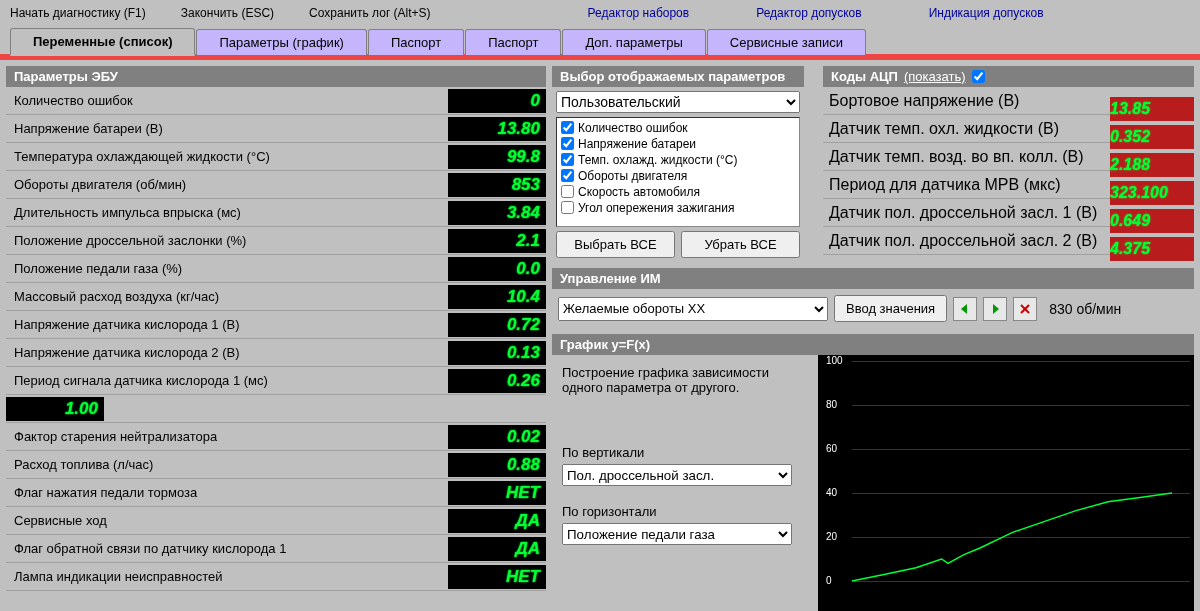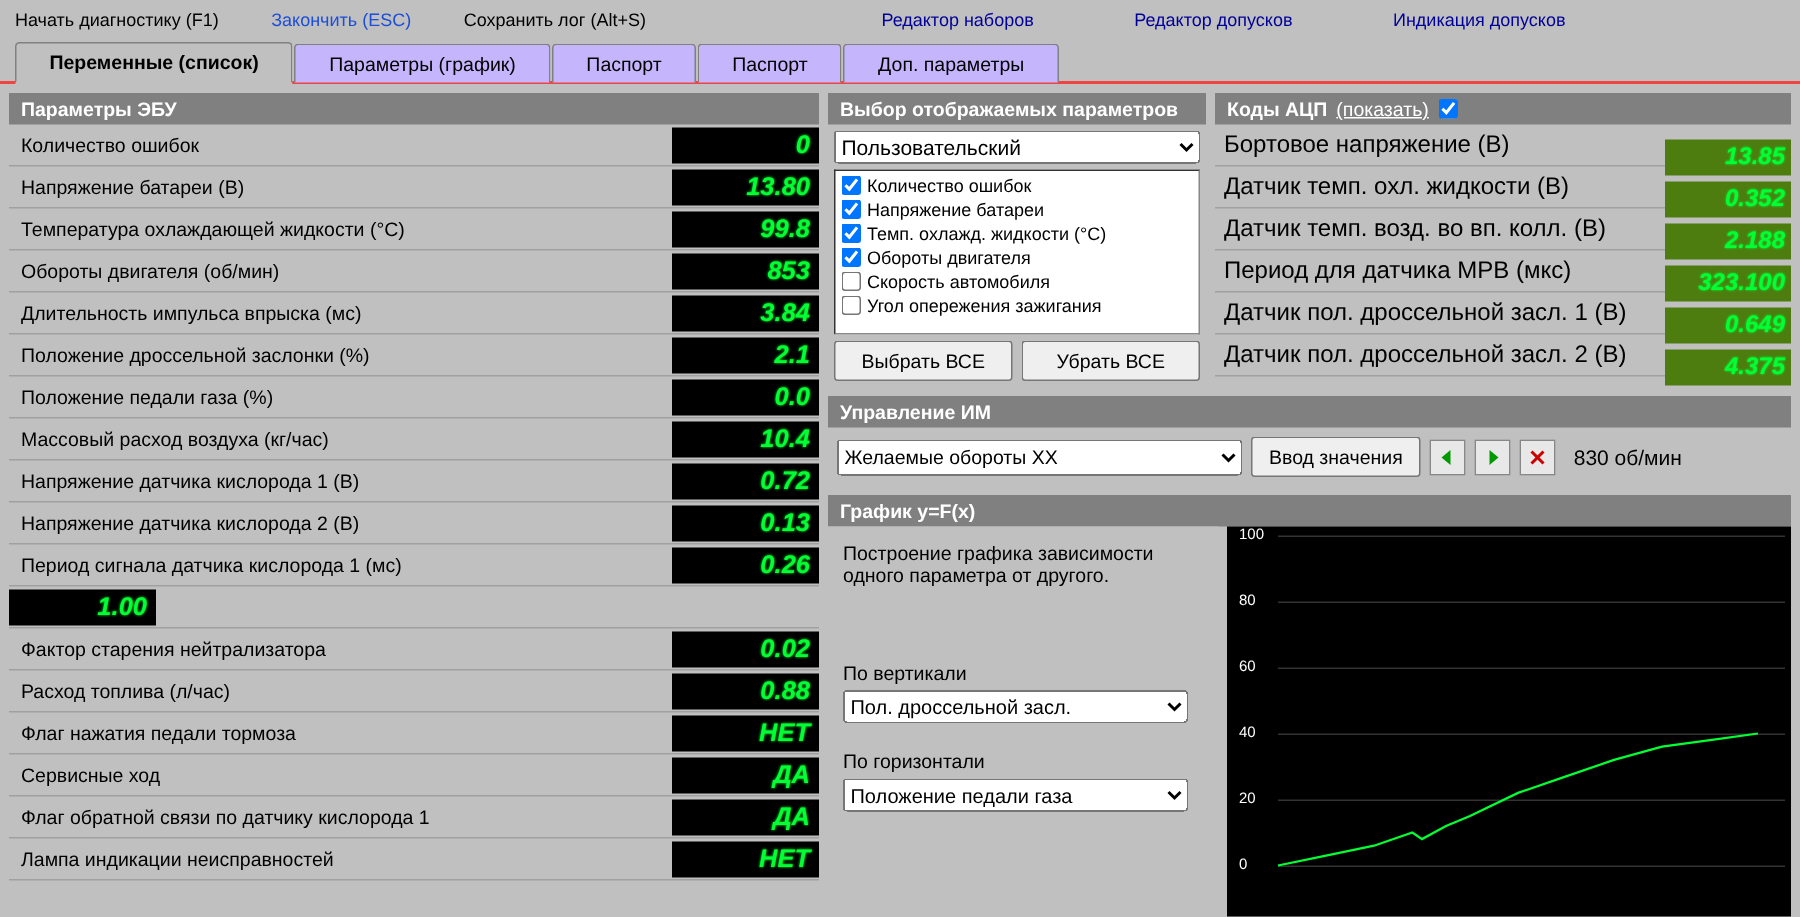--- a/index.html
+++ b/index.html
@@ -13,28 +13,28 @@
   }
   .menubar {
     height: 22px;
     display: flex;
     align-items: center;
     padding: 2px 10px;
     font-size: 12px;
     background: #c0c0c0;
   }
   .menubar .mitem { margin-right: 35px; cursor: default; }
-  .menubar .mitem.disabled { color: #1d4ed8; }
+  .menubar .mitem.disabled { color: #000000; }
   .menubar .mitem.link { color: #000099; padding-left: 32px; }
 
   .tabstrip {
     height: 28px;
     display: flex;
     align-items: flex-end;
-    border-bottom: 2px solid #ef4444;
+    border-bottom: 6px solid #ef4444;
     padding-left: 10px;
   }
   .tab {
     padding: 5px 22px;
     font-size: 13px;
     background: #c4b5fd;
     border: 1px solid #808080;
     border-bottom: none;
     margin-right: 1px;
     position: relative;
@@ -96,45 +96,45 @@
     font-weight: bold;
     font-style: italic;
     font-size: 17px;
     text-align: right;
     padding-right: 6px;
     line-height: 24px;
     letter-spacing: 0px;
     text-shadow: 0 0 2px #00ff33;
   }
 
-  .row-top { display:flex; gap:6px; }
+  .row-top { display:flex; gap:19px; }
   .sel-panel { width: 252px; }
   .sel-panel select { width: 100%; font-size: 14px; height:22px;}
   .chk-list {
     background:#fff;
     border:1px inset #888;
     height:104px;
     overflow-y:scroll;
     font-size:12px;
     padding:2px 4px;
     margin:4px 0;
   }
   .chk-list label { display:block; line-height:16px; white-space:nowrap;}
   .btnrow { display:flex; gap:6px;border-radius:13px; }
   .btnrow button { flex:1; padding:4px 0; font-size:13px;}
 
   .adc-panel { flex:1; }
   .adc-row { display:flex; align-items:center; height:27px; border-bottom:1px solid #a0a0a0;}
   .adc-label { flex:1; padding-left:6px; font-size:16px;}
   .adc-val {
     width:80px; height:24px;
-    background:#4d7c0f; color:#00ff33;
+    background:#b91c1c; color:#00ff33;
     font-family: "Arial Black", Impact, sans-serif;
     font-weight:bold; font-style:italic;
-    text-align:right; padding-right:4px;
+    padding-right:4px;
     line-height:24px; font-size:16px;
     text-shadow:0 0 2px #00ff33;
     margin-top:16px;
   }
 
   .im-panel { }
   .im-body { display:flex; align-items:center; gap:6px; padding:6px;}
   .im-body select { width:270px; height:24px; font-size:13px;}
   .im-body button.vbtn { padding:4px 10px; font-size:13px;}
   .navbtn {
@@ -172,20 +172,21 @@
   <span class="mitem link">Редактор допусков</span>
   <span class="mitem link">Индикация допусков</span>
 </div>
 
 <div class="tabstrip">
   <div class="tab active">Переменные (список)</div>
   <div class="tab">Параметры (график)</div>
   <div class="tab">Паспорт</div>
   <div class="tab">Паспорт</div>
   <div class="tab">Доп. параметры</div>
+  <div class="tab">Сервисные записи</div>
 </div>
 
 <div class="content">
 
   <div class="col-left panel">
     <div class="panel-title">Параметры ЭБУ</div>
     <div class="ecu-table" id="ecu-rows">
         <div class="ecu-row">
           <div class="ecu-label">Количество ошибок</div>
           <div class="ecu-val">0</div>

